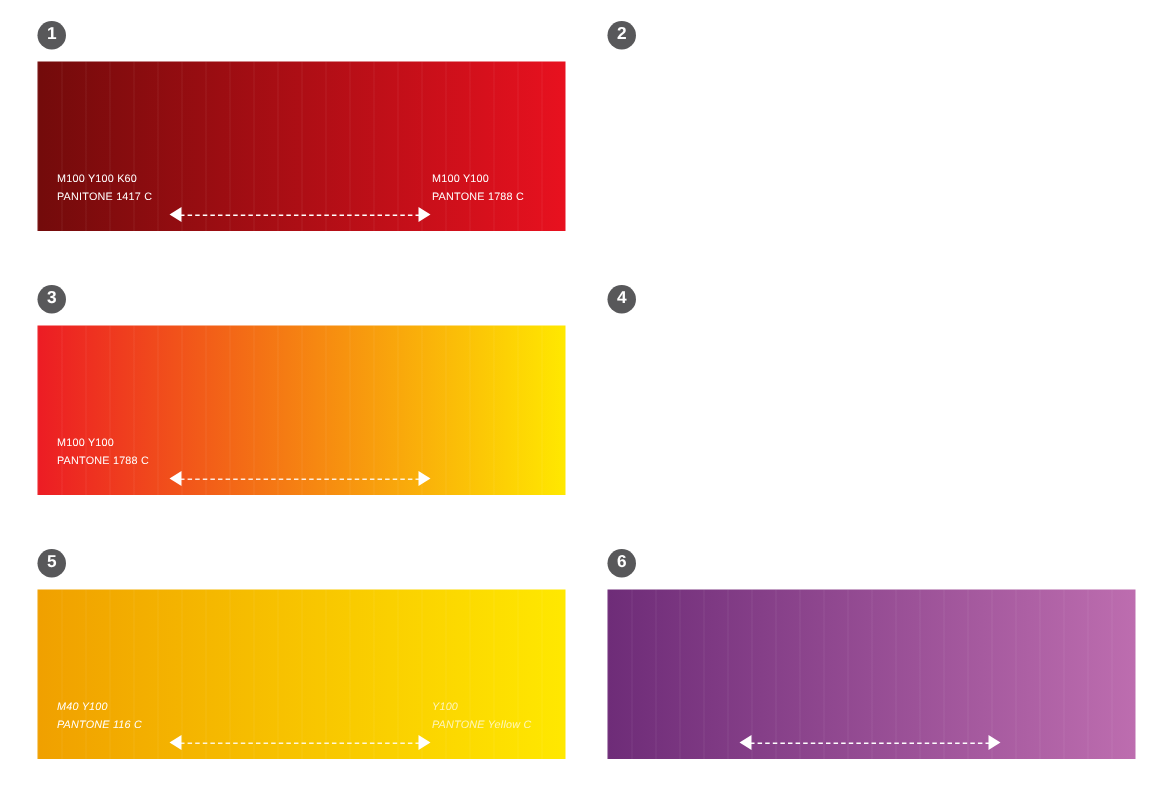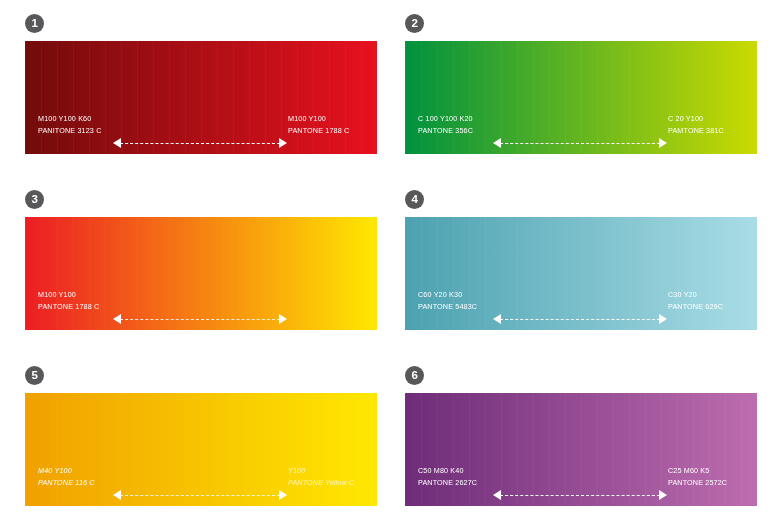--- a/index.html
+++ b/index.html
@@ -134,87 +134,51 @@
       <div class="swatch" style="background: linear-gradient(to right, rgb(115, 11, 11) 0%, rgb(232, 17, 31) 100%);">
         <div class="bands"></div>
         <div class="arrow" style="left: 88px; right: 90px;">
           <span class="head start"></span>
           <span class="line"></span>
           <span class="head end"></span>
         </div>
         <div class="labels">
           <div class="label left">
             <span class="l1">M100  Y100  K60</span>
-            <span class="l2">PANITONE 3123 C</span>
+            <span class="l2">PANITONE 1417 C</span>
           </div>
           <div class="label right">
             <span class="l1">M100  Y100</span>
             <span class="l2">PANTONE 1788 C</span>
           </div>
         </div>
       </div>
     </div>
     <div class="panel col-right row-1">
       <div class="badge" style="background: rgb(88, 88, 90);">2</div>
-      <div class="swatch" style="background: linear-gradient(to right, rgb(0, 145, 63) 0%, rgb(202, 218, 0) 100%);">
-        <div class="bands"></div>
-        <div class="arrow" style="left: 88px; right: 90px;">
-          <span class="head start"></span>
-          <span class="line"></span>
-          <span class="head end"></span>
-        </div>
-        <div class="labels">
-          <div class="label left">
-            <span class="l1">C 100  Y100  K20</span>
-            <span class="l2">PANTONE 356C</span>
-          </div>
-          <div class="label right">
-            <span class="l1">C 20  Y100</span>
-            <span class="l2">PAMTONE 381C</span>
-          </div>
-        </div>
-      </div>
     </div>
     <div class="panel col-left row-2">
       <div class="badge" style="background: rgb(88, 88, 90);">3</div>
       <div class="swatch" style="background: linear-gradient(to right, rgb(236, 28, 36) 0%, rgb(255, 232, 0) 100%);">
         <div class="bands"></div>
         <div class="arrow dim-yellow" style="left: 88px; right: 90px;">
           <span class="head start"></span>
           <span class="line"></span>
           <span class="head end"></span>
         </div>
         <div class="labels">
           <div class="label left">
             <span class="l1">M100   Y100</span>
             <span class="l2">PANTONE 1788 C</span>
           </div>
         </div>
       </div>
     </div>
     <div class="panel col-right row-2">
       <div class="badge" style="background: rgb(88, 88, 90);">4</div>
-      <div class="swatch" style="background: linear-gradient(to right, rgb(76, 161, 176) 0%, rgb(169, 221, 230) 100%);">
-        <div class="bands"></div>
-        <div class="arrow" style="left: 88px; right: 90px;">
-          <span class="head start"></span>
-          <span class="line"></span>
-          <span class="head end"></span>
-        </div>
-        <div class="labels">
-          <div class="label left">
-            <span class="l1">C60  Y20  K30</span>
-            <span class="l2">PANTONE 5483C</span>
-          </div>
-          <div class="label right">
-            <span class="l1">C30  Y20</span>
-            <span class="l2">PANTONE 629C</span>
-          </div>
-        </div>
-      </div>
     </div>
     <div class="panel col-left row-3">
       <div class="badge" style="background: rgb(88, 88, 90);">5</div>
       <div class="swatch" style="background: linear-gradient(to right, rgb(240, 160, 0) 0%, rgb(255, 232, 0) 100%); font-style: italic;">
         <div class="bands"></div>
         <div class="arrow dim-yellow" style="left: 88px; right: 90px;">
           <span class="head start"></span>
           <span class="line"></span>
           <span class="head end"></span>
         </div>
@@ -232,25 +196,15 @@
     </div>
     <div class="panel col-right row-3">
       <div class="badge" style="background: rgb(88, 88, 90);">6</div>
       <div class="swatch" style="background: linear-gradient(to right, rgb(110, 44, 120) 0%, rgb(189, 109, 175) 100%);">
         <div class="bands"></div>
         <div class="arrow" style="left: 88px; right: 90px;">
           <span class="head start"></span>
           <span class="line"></span>
           <span class="head end"></span>
         </div>
-        <div class="labels">
-          <div class="label left">
-            <span class="l1">C50  M80  K40</span>
-            <span class="l2">PANTONE 2627C</span>
-          </div>
-          <div class="label right">
-            <span class="l1">C25  M60  K5</span>
-            <span class="l2">PANTONE 2572C</span>
-          </div>
-        </div>
       </div>
     </div>
   </div>
 
 </body></html>

